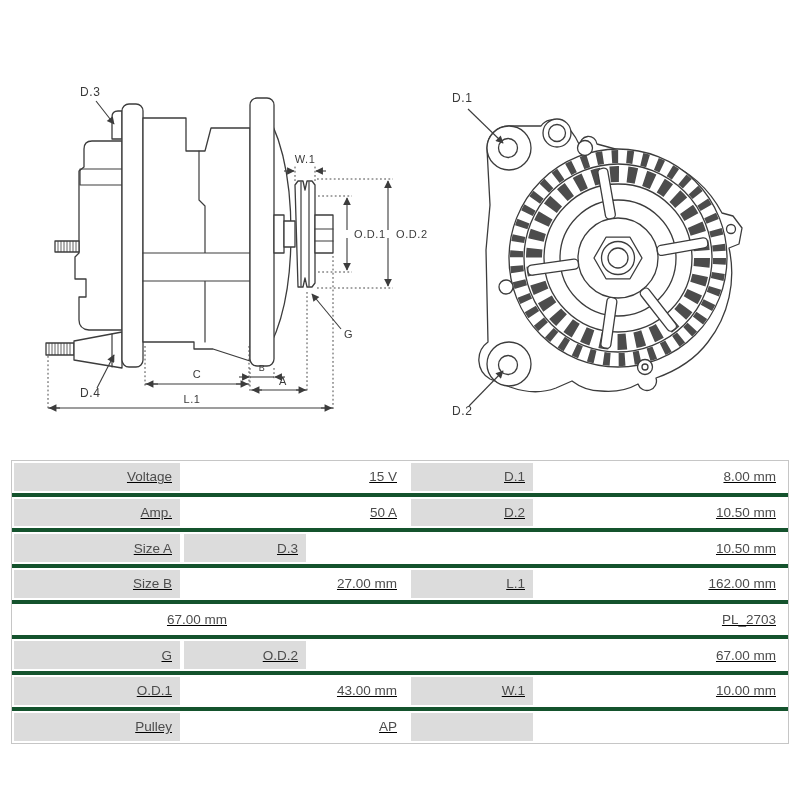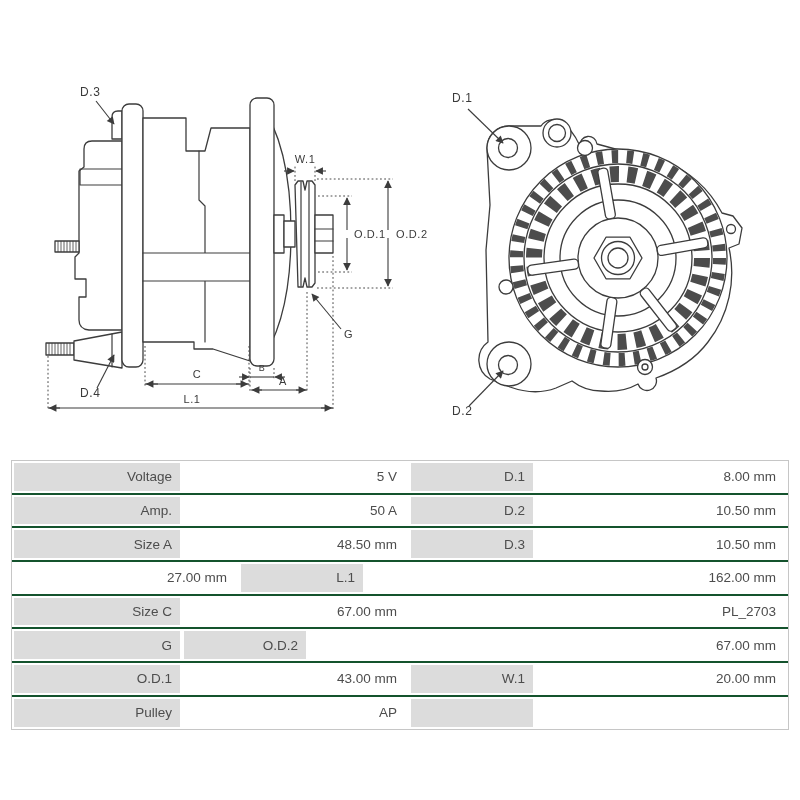--- a/index.html
+++ b/index.html
@@ -11,22 +11,22 @@
   svg .dot{fill:none;stroke:#4a4a4a;stroke-width:1;stroke-dasharray:1.8 2.4;}
   svg .dim{stroke:#3c3c3c;stroke-width:1.1;fill:none;}
   svg .hatch{stroke:#3c3c3c;stroke-width:.8;fill:none;}
   svg .teeth{fill:none;stroke:#4c4c4c;stroke-width:13;stroke-dasharray:6.5 8.7;}
   svg .slots{fill:none;stroke:#4c4c4c;stroke-width:16;stroke-dasharray:9 8.6;}
   svg text{fill:#3a3a3a;font-family:"Liberation Sans",sans-serif;letter-spacing:.6px;}
   .t12{font-size:12px;} .t11{font-size:11px;} .t9{font-size:9px;}
 
   .spec-table{position:absolute;left:11px;top:460px;width:778px;
               border:1px solid #c6c6c6;background:#fff;box-sizing:border-box;}
-  .row{display:flex;height:31.7px;}
-  .row + .row{border-top:2px solid #14532d;}
+  .row{display:flex;height:31.7px;text-decoration:underline;}
+  .row + .row{border-top:4px solid #14532d;}
   .cell{display:flex;align-items:center;justify-content:flex-end;box-sizing:border-box;
         font-size:13.5px;color:#4d4d4d;white-space:nowrap;}
   .lab{background:#dcdcdc;border:2px solid #fff;padding-right:8px;}
   .val{padding-right:12px;}
   .c0{width:170px;} .c1{width:227px;} .c2{width:126px;} .c3{flex:1;}
 </style>
 </head>
 <body>
 
 <div class="stage">
@@ -165,56 +165,55 @@
       <line class="dim" x1="468" y1="109" x2="503" y2="143" marker-end="url(#arr)"></line>
       <text class="t12" x="452" y="102" text-anchor="start">D.1</text>
       <line class="dim" x1="469" y1="406" x2="503" y2="371" marker-end="url(#arr)"></line>
       <text class="t12" x="452" y="415" text-anchor="start">D.2</text>
     </g>
   </svg>
 
   <div class="spec-table">
     <div class="row">
       <div class="cell lab c0">Voltage</div>
-      <div class="cell val c1">5 V</div>
+      <div class="cell val c1">15 V</div>
       <div class="cell lab c2">D.1</div>
       <div class="cell val c3">8.00 mm</div>
     </div>
     <div class="row">
       <div class="cell lab c0">Amp.</div>
       <div class="cell val c1">50 A</div>
       <div class="cell lab c2">D.2</div>
       <div class="cell val c3">10.50 mm</div>
     </div>
     <div class="row">
       <div class="cell lab c0">Size A</div>
-      <div class="cell val c1">48.50 mm</div>
       <div class="cell lab c2">D.3</div>
       <div class="cell val c3">10.50 mm</div>
     </div>
     <div class="row">
+      <div class="cell lab c0">Size B</div>
       <div class="cell val c1">27.00 mm</div>
       <div class="cell lab c2">L.1</div>
       <div class="cell val c3">162.00 mm</div>
     </div>
     <div class="row">
-      <div class="cell lab c0">Size C</div>
       <div class="cell val c1">67.00 mm</div>
       <div class="cell val c3">PL_2703</div>
     </div>
     <div class="row">
       <div class="cell lab c0">G</div>
       <div class="cell lab c2">O.D.2</div>
       <div class="cell val c3">67.00 mm</div>
     </div>
     <div class="row">
       <div class="cell lab c0">O.D.1</div>
       <div class="cell val c1">43.00 mm</div>
       <div class="cell lab c2">W.1</div>
-      <div class="cell val c3">20.00 mm</div>
+      <div class="cell val c3">10.00 mm</div>
     </div>
     <div class="row">
       <div class="cell lab c0">Pulley</div>
       <div class="cell val c1">AP</div>
       <div class="cell lab c2"></div>
       <div class="cell val c3"></div>
     </div>
   </div>
 
 </div>

